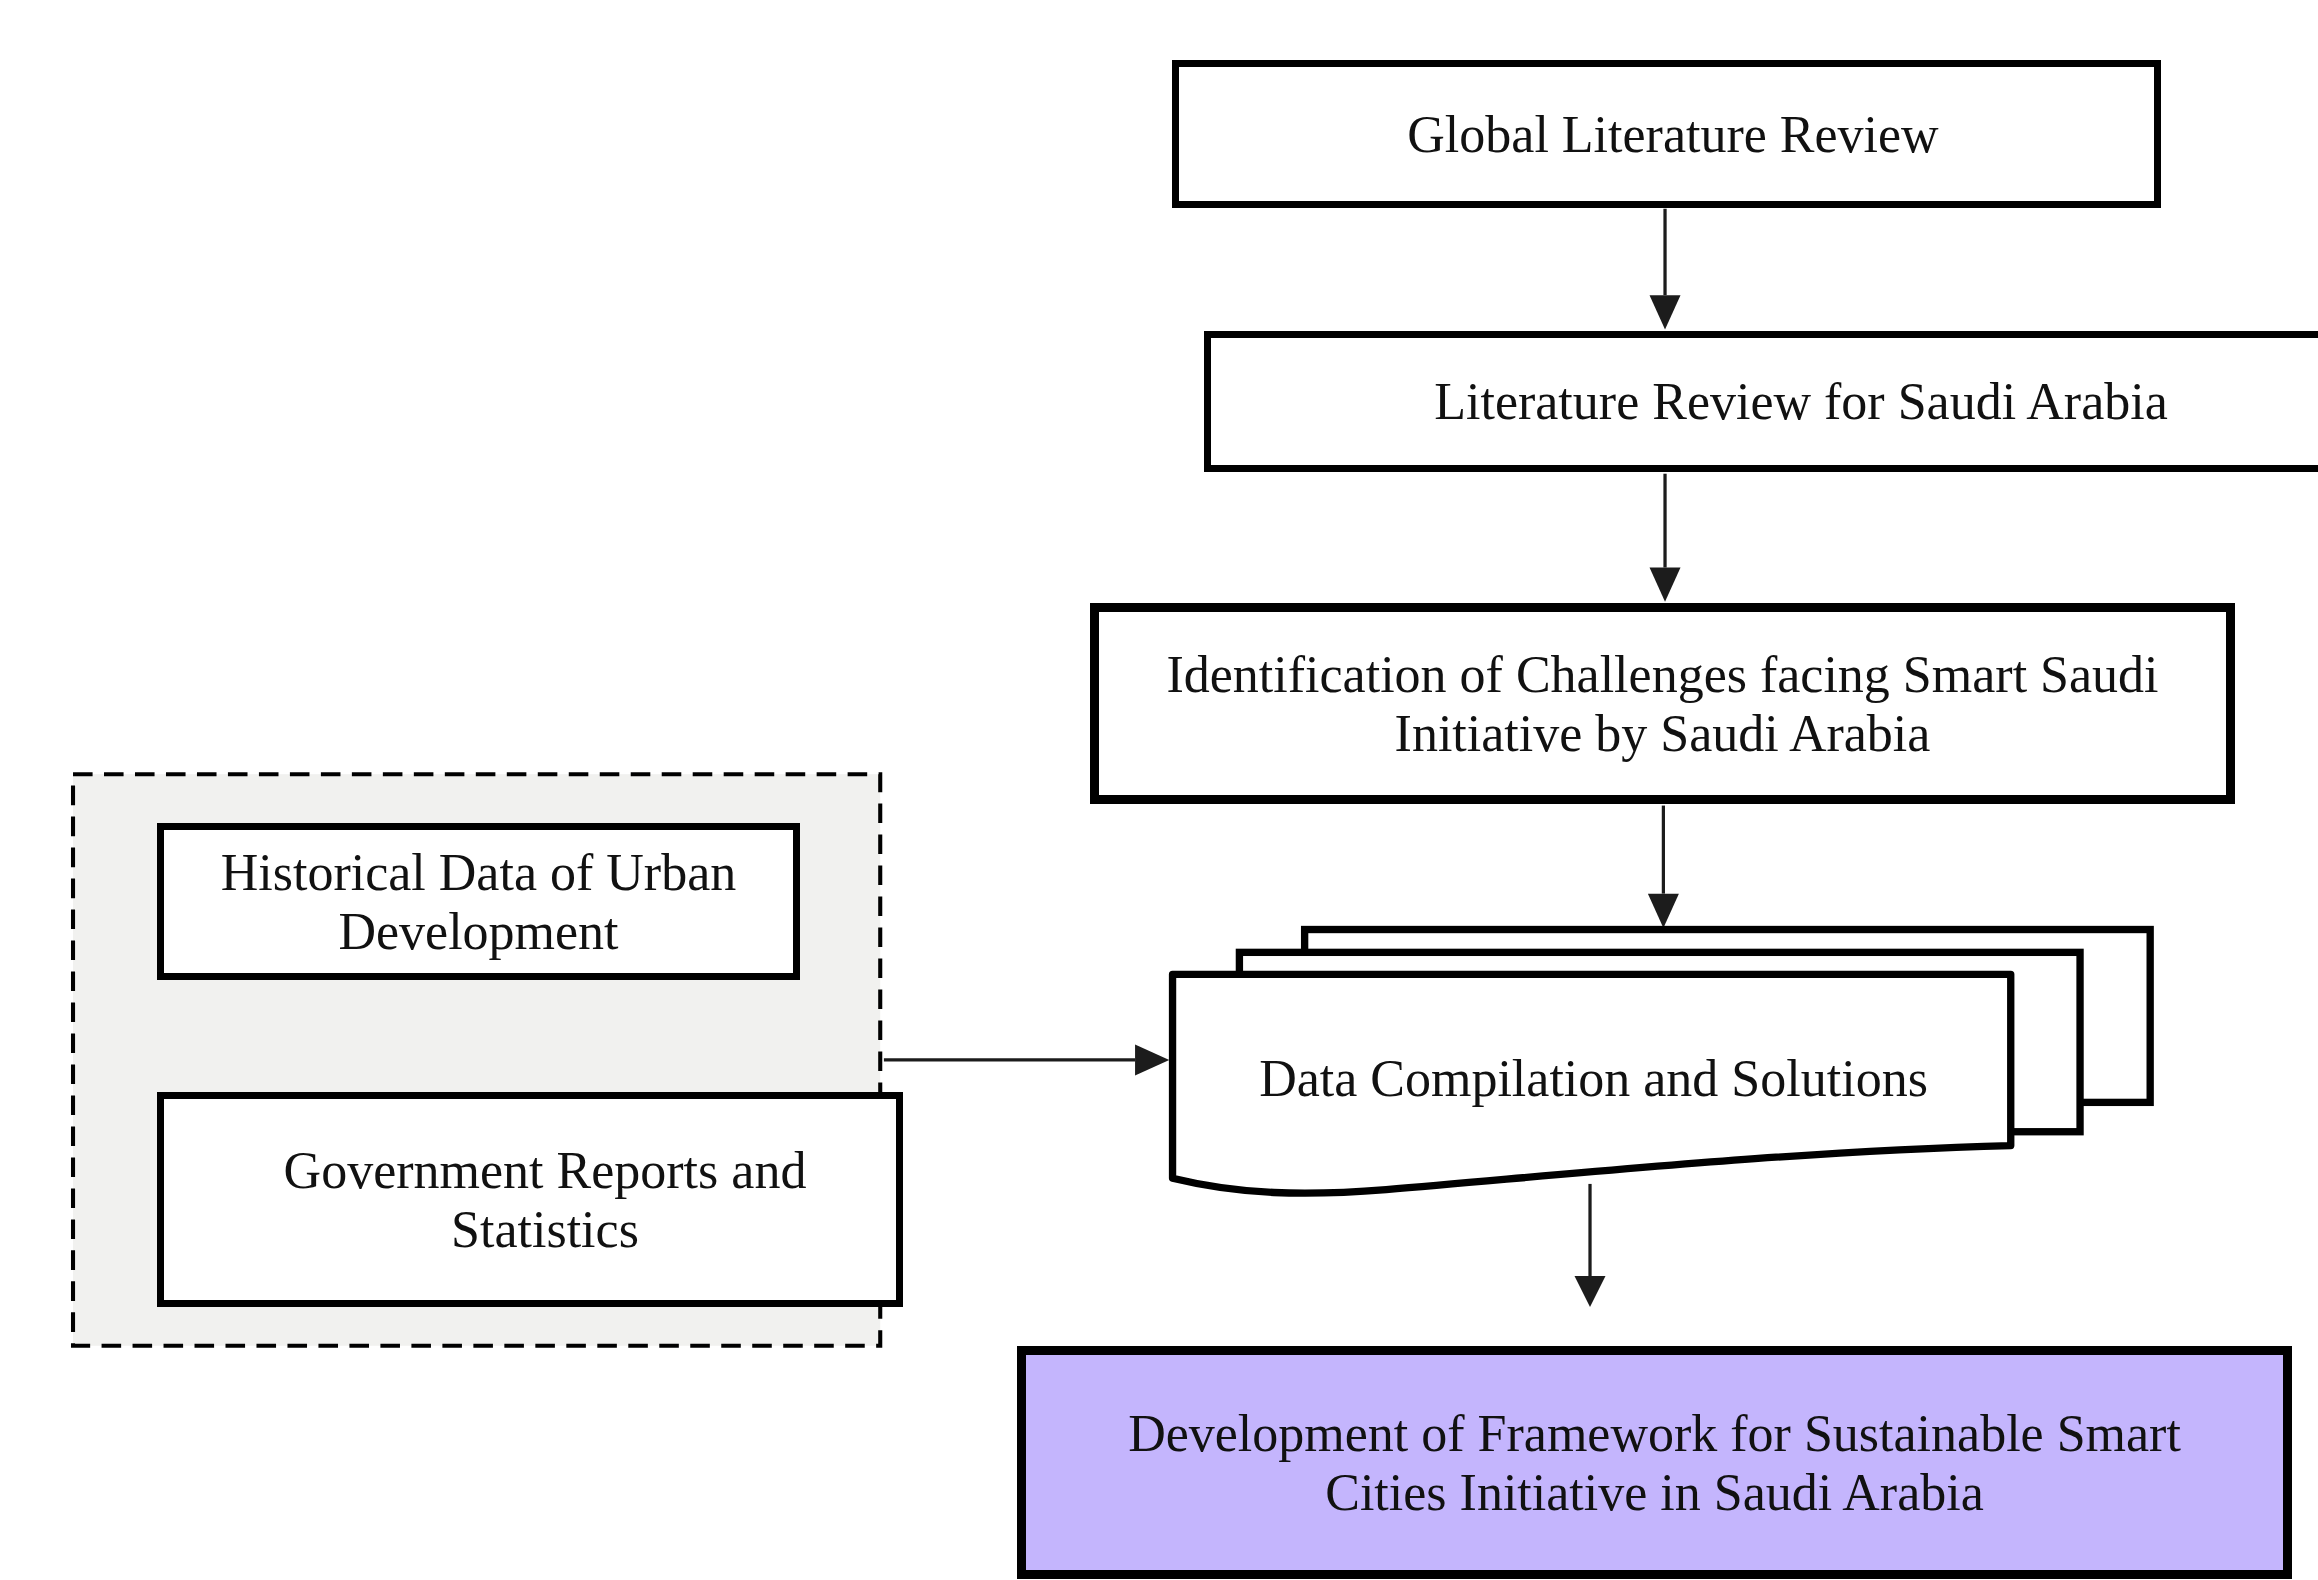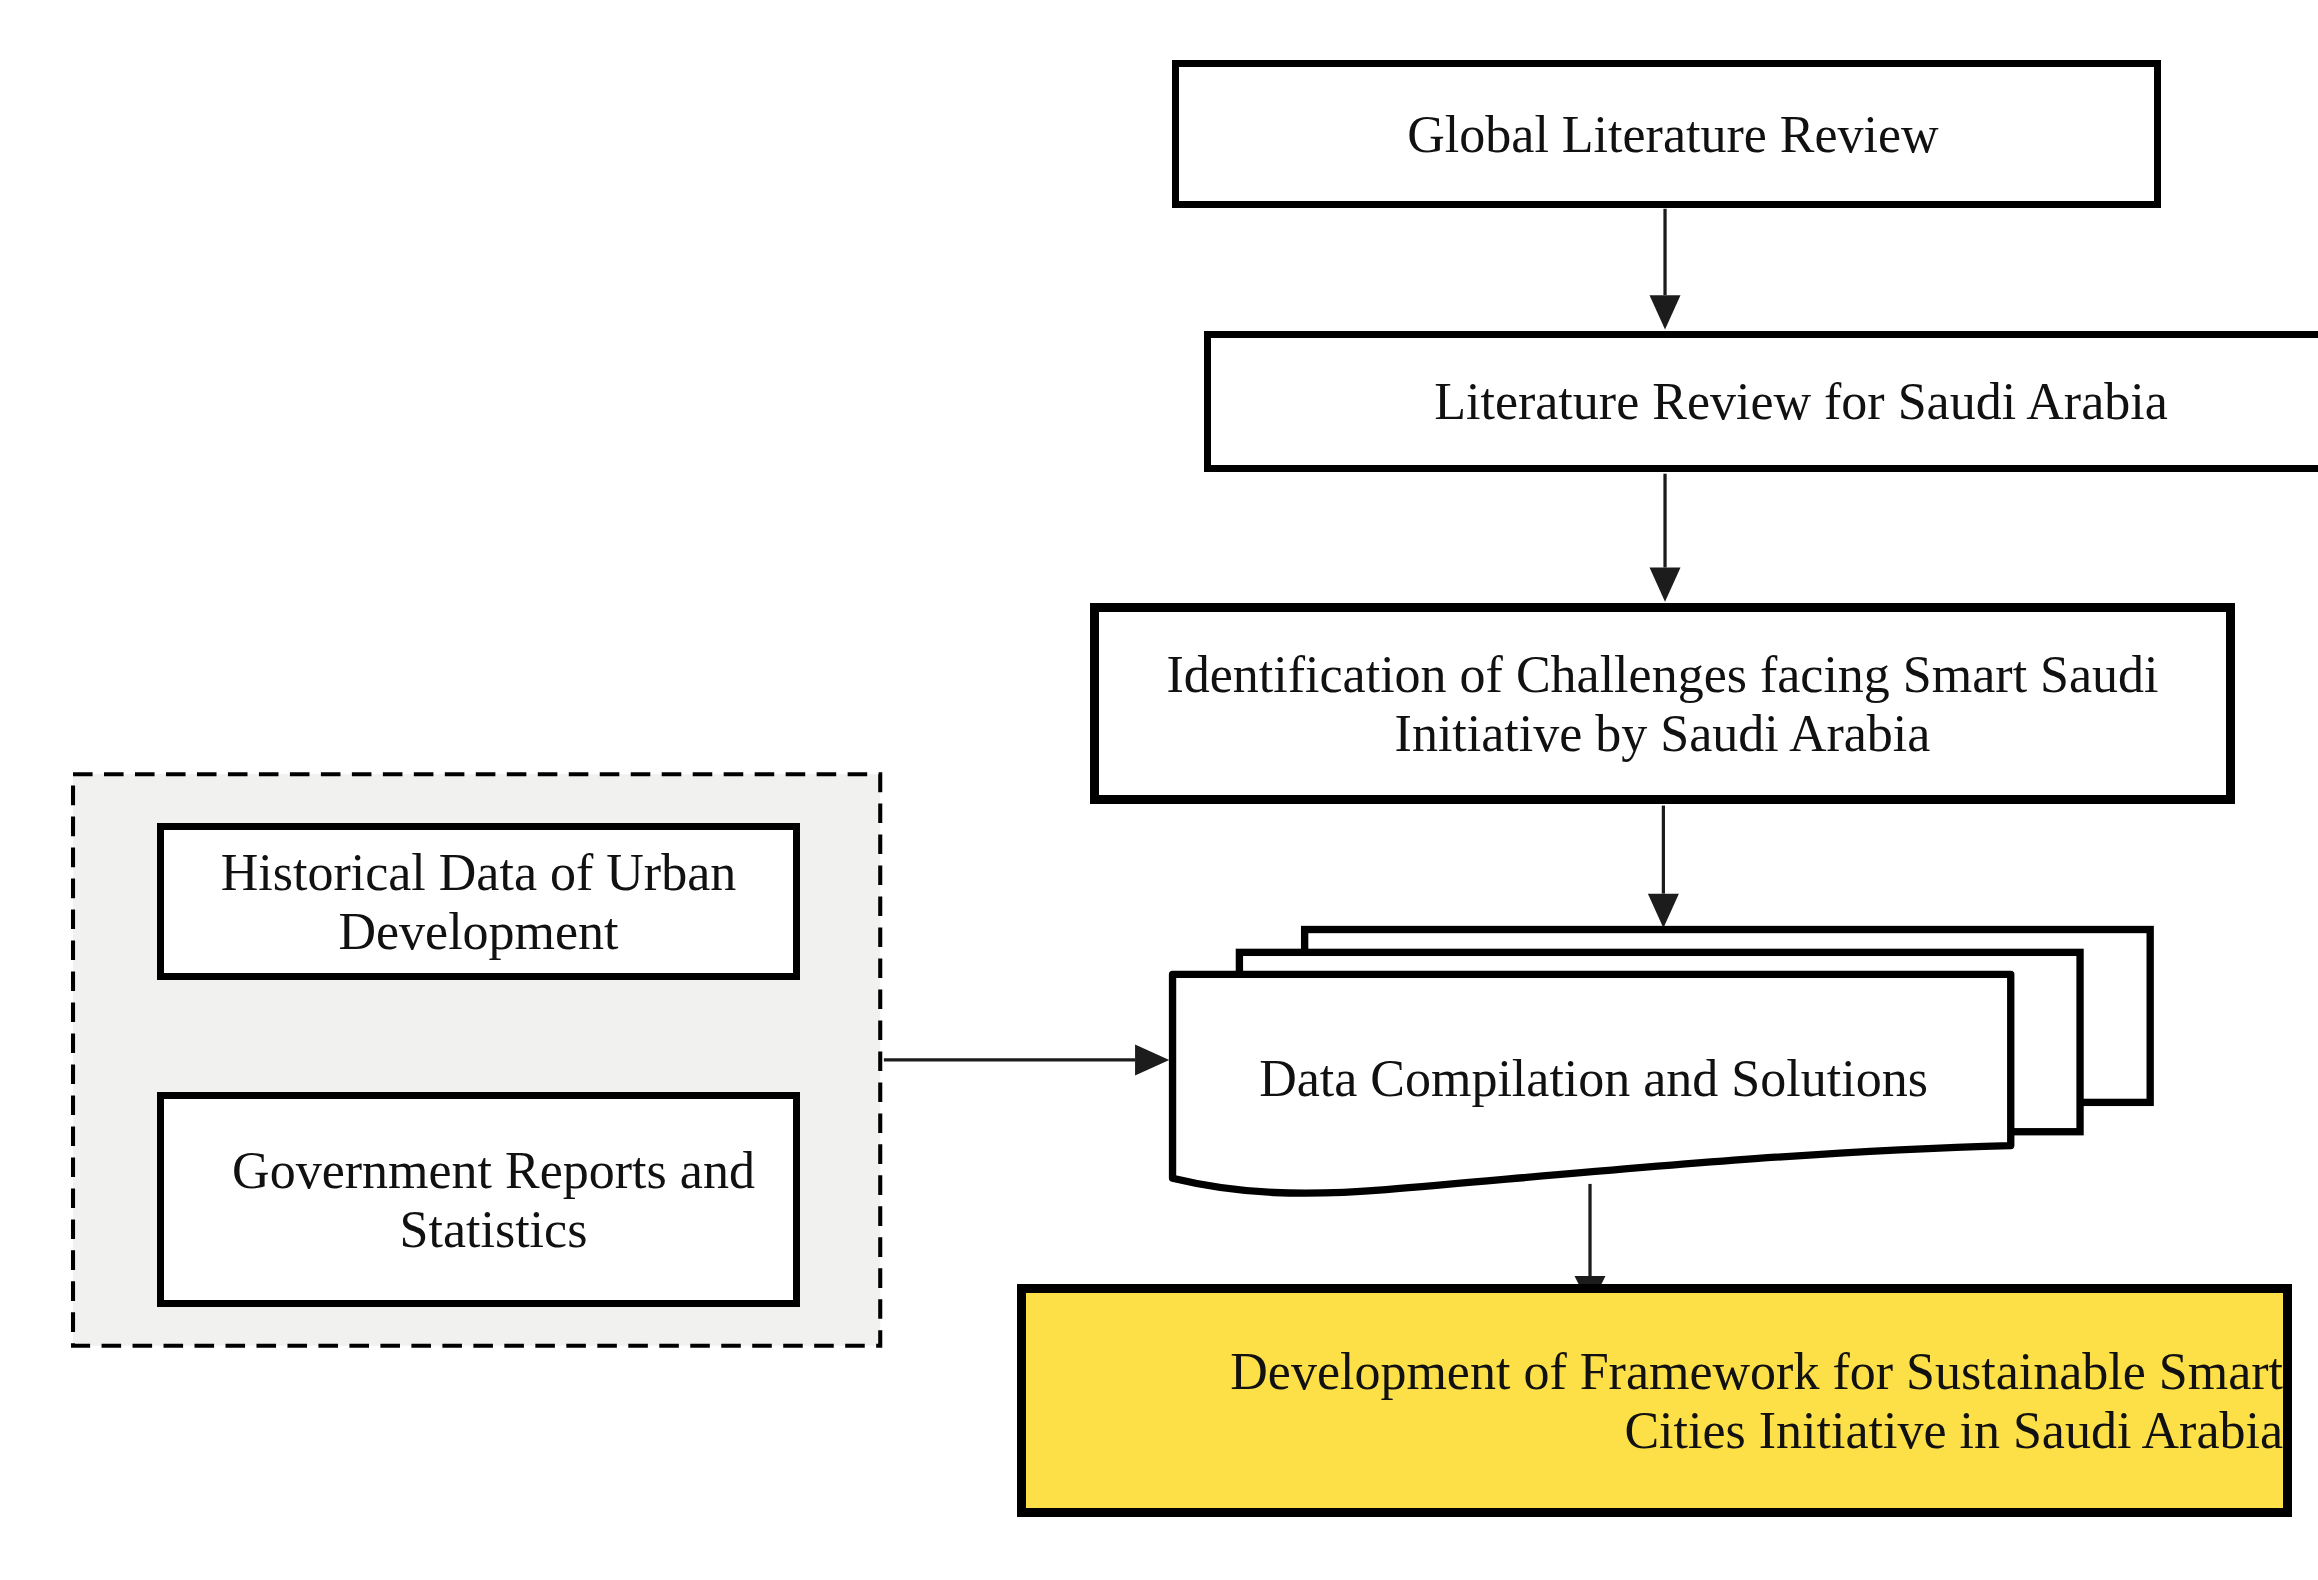--- a/index.html
+++ b/index.html
@@ -37,24 +37,24 @@
     z-index: 2;
     color: #111111;
   }
   .node .line { display: block; white-space: nowrap; }
 
   #box-global       { left: 1172px; top: 60px;   width: 989px; height: 148px; padding-left: 13px; }
   #box-saudi        { left: 1172px; top: 331px;  width: 1194px; height: 141px; margin-left: 32px; }
   #box-challenges   { left: 1090px; top: 603px;  width: 1145px; height: 201px; border-width: 9px; }
   #label-compilation{ left: 1181px; top: 978px; width: 825px; height: 200px;
                       border: none; background: transparent; z-index: 3; }
-  #box-framework    { left: 1017px; top: 1284px; width: 1275px; height: 233px;
-                      border-width: 9.8px; background: #fde047; align-items: flex-end; }
+  #box-framework    { left: 1017px; top: 1346px; width: 1275px; height: 233px;
+                      border-width: 9.8px; background: #c4b5fd; }
   #box-historical   { left: 157px;  top: 823px; width: 643px;  height: 157px; }
-  #box-government   { left: 157px;  top: 1092px; width: 643px;  height: 215px; padding-left: 30px; }
+  #box-government   { left: 157px;  top: 1092px; width: 746px;  height: 215px; padding-left: 30px; }
 </style>
 </head>
 <body>
 
 <div id="canvas">
 
   <svg id="shapes-layer" viewBox="0 0 2844 1939" xmlns="http://www.w3.org/2000/svg">
 
     <rect x="89.5" y="949.5" width="990" height="701" fill="#f1f1ef" stroke="#000000" stroke-width="5" stroke-dasharray="24 14"></rect>
 

